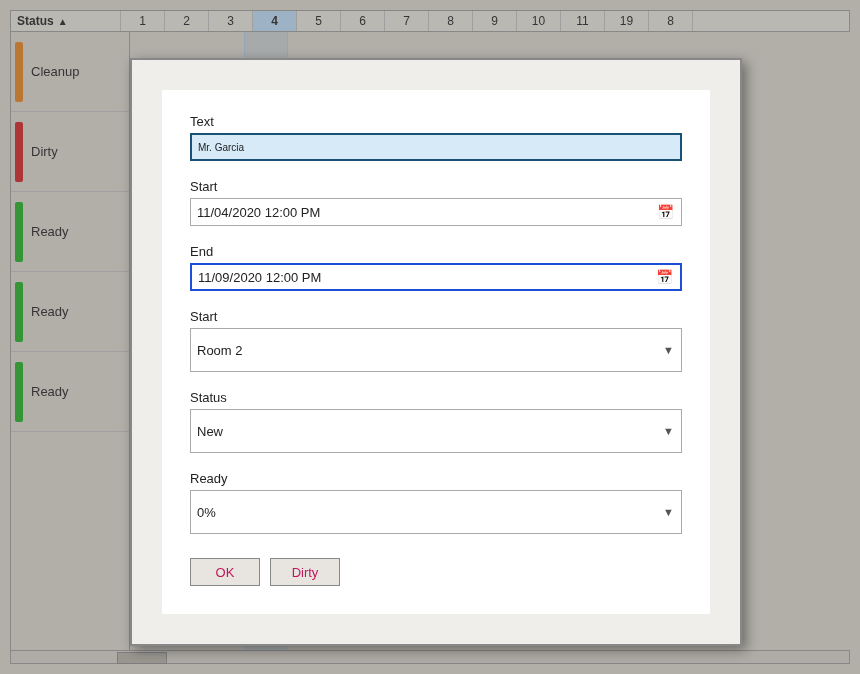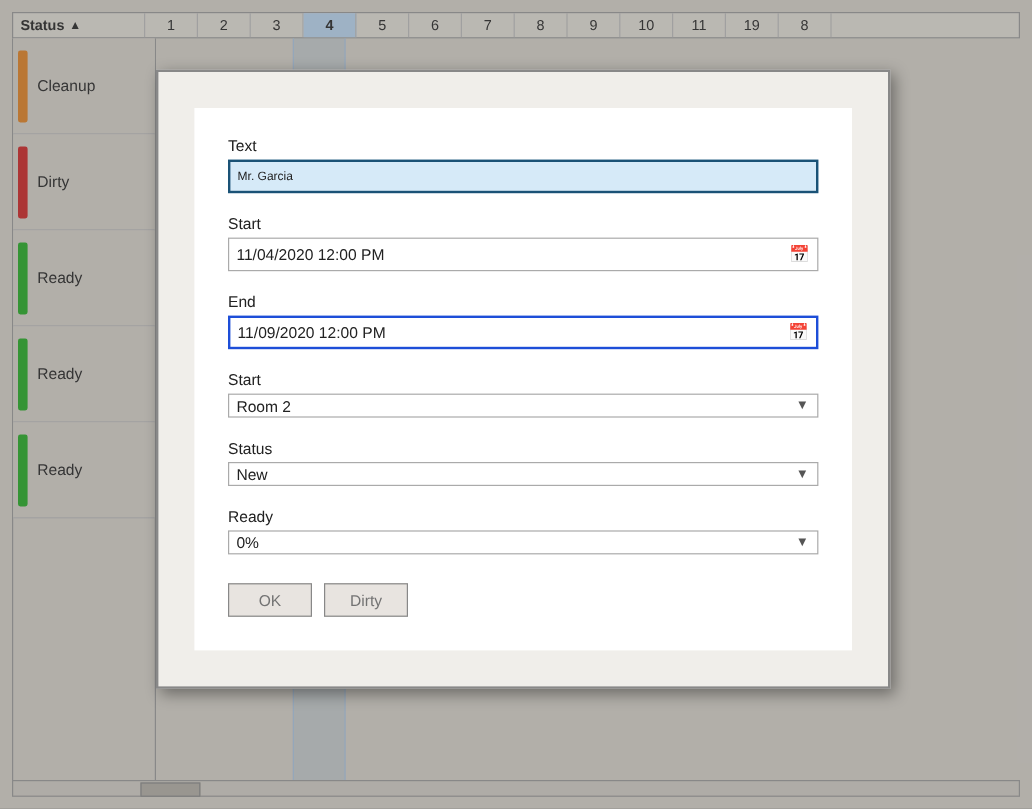--- a/index.html
+++ b/index.html
@@ -188,21 +188,21 @@
     .form-input-date .cal-icon {
       color: #888;
       font-size: 14px;
     }
     .form-select-wrap {
       position: relative;
       width: 100%;
     }
     .form-select {
       width: 100%;
-      height: 20px;
+      height: 44px;
       border: 1px solid #aaa;
       padding: 2px 6px;
       font-size: 13px;
       background: #fff;
       color: #222;
       appearance: none;
       -webkit-appearance: none;
       cursor: pointer;
     }
     .select-arrow {
@@ -222,21 +222,21 @@
       margin-top: 24px;
     }
     .btn {
       height: 28px;
       min-width: 70px;
       border: 1px solid #888;
       background: #e8e4e0;
       font-size: 13px;
       cursor: pointer;
       padding: 0 16px;
-      color: #737373;
+      color: #be185d;
     }
   </style>
 </head>
 <body>
 
 <div class="bg-area"></div>
 
 <div class="grid-header">
   <div class="grid-header-cell status-col">
     <span>Status</span>

